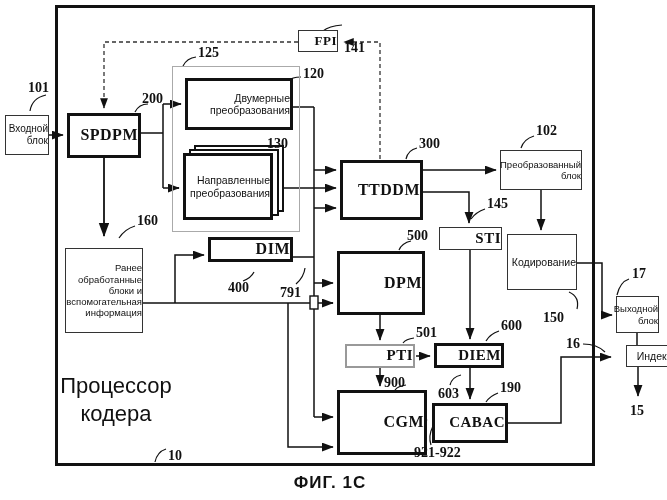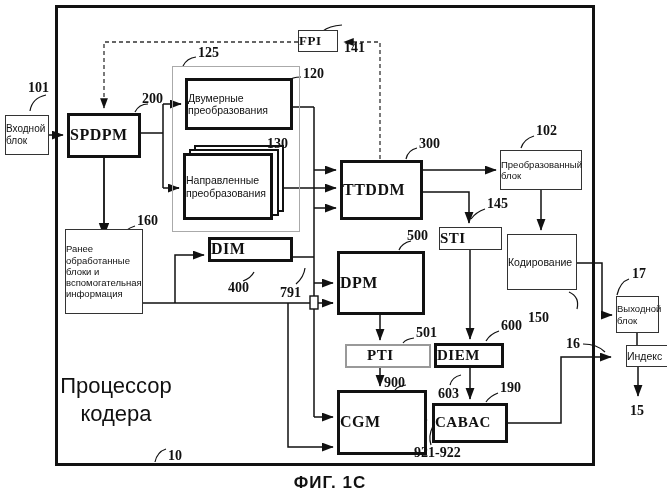--- a/index.html
+++ b/index.html
@@ -1,21 +1,21 @@
 <!DOCTYPE html>
 <html><head>
 <meta charset="utf-8">
 <style>
   html,body{margin:0;padding:0;background:#fff;}
   #stage{position:relative;width:667px;height:500px;background:#fff;overflow:hidden;
          font-family:"Liberation Sans",sans-serif;}
   #outer-box{position:absolute;box-sizing:border-box;border:3px solid #111;background:#fff;}
   #diagram-svg{position:absolute;left:0;top:0;width:667px;height:500px;}
   .block{position:absolute;background:#fff;box-sizing:border-box;display:flex;flex-direction:column;
-         align-items:flex-start;justify-content:center;text-align:center;color:#111;line-height:1.18;}
+         align-items:flex-end;justify-content:center;text-align:center;color:#111;line-height:1.18;}
   .b-thick{border:3px solid #111;}
   .b-thin{border:1.4px solid #333;}
   .b-gray{border:2px solid #999;}
   .b-group{border:1.3px solid #aaa;background:transparent;}
   .b-shadow{position:absolute;background:#fff;box-sizing:border-box;border:2.4px solid #111;}
   .f-serif{font-family:"Liberation Serif",serif;font-weight:bold;letter-spacing:.5px;}
   .f-sans{font-family:"Liberation Sans",sans-serif;}
   .refnum{position:absolute;font-family:"Liberation Serif",serif;font-weight:bold;
           font-size:14px;color:#111;white-space:nowrap;}
   #processor-label{position:absolute;left:60px;top:372px;width:112px;text-align:center;
@@ -144,37 +144,37 @@
       <div class="block b-thick f-serif" style="left: 340px; top: 160px; width: 83px; height: 60px; font-size: 16px;">
         <span class="bl">TTDDM</span>
       </div>
       <div class="block b-thin f-sans" style="left: 500px; top: 150px; width: 82px; height: 40px; font-size: 9.5px;">
         <span class="bl">Преобразованный</span>
         <span class="bl">блок</span>
       </div>
       <div class="block b-thin f-serif" style="left: 439px; top: 227px; width: 63px; height: 23px; font-size: 15px;">
         <span class="bl">STI</span>
       </div>
-      <div class="block b-thin f-sans" style="left: 65px; top: 229px; width: 78px; height: 85px; font-size: 9.5px;">
+      <div class="block b-thin f-sans" style="left: 65px; top: 248px; width: 78px; height: 85px; font-size: 9.5px;">
         <span class="bl">Ранее</span>
         <span class="bl">обработанные</span>
         <span class="bl">блоки и</span>
         <span class="bl">вспомогательная</span>
         <span class="bl">информация</span>
       </div>
       <div class="block b-thick f-serif" style="left: 208px; top: 237px; width: 85px; height: 25px; font-size: 16px;">
         <span class="bl">DIM</span>
       </div>
       <div class="block b-thick f-serif" style="left: 337px; top: 251px; width: 88px; height: 64px; font-size: 16px;">
         <span class="bl">DPM</span>
       </div>
       <div class="block b-thin f-sans" style="left: 507px; top: 234px; width: 70px; height: 56px; font-size: 10.5px;">
         <span class="bl">Кодирование</span>
       </div>
-      <div class="block b-gray f-serif" style="left: 345px; top: 344px; width: 86px; height: 24px; font-size: 15px; padding-left: 20px;">
+      <div class="block b-gray f-serif" style="left: 345px; top: 344px; width: 70px; height: 24px; font-size: 15px; padding-left: 20px;">
         <span class="bl">PTI</span>
       </div>
       <div class="block b-thick f-serif" style="left: 434px; top: 343px; width: 70px; height: 25px; font-size: 15px;">
         <span class="bl">DIEM</span>
       </div>
       <div class="block b-thick f-serif" style="left: 337px; top: 390px; width: 90px; height: 65px; font-size: 16px;">
         <span class="bl">CGM</span>
       </div>
       <div class="block b-thick f-serif" style="left: 432px; top: 403px; width: 76px; height: 40px; font-size: 15px;">
         <span class="bl">CABAC</span>
@@ -194,21 +194,21 @@
       <span class="refnum" style="left: 198px; top: 45px;">125</span>
       <span class="refnum" style="left: 303px; top: 66px;">120</span>
       <span class="refnum" style="left: 267px; top: 136px;">130</span>
       <span class="refnum" style="left: 419px; top: 136px;">300</span>
       <span class="refnum" style="left: 536px; top: 123px;">102</span>
       <span class="refnum" style="left: 487px; top: 196px;">145</span>
       <span class="refnum" style="left: 137px; top: 213px;">160</span>
       <span class="refnum" style="left: 228px; top: 280px;">400</span>
       <span class="refnum" style="left: 280px; top: 285px;">791</span>
       <span class="refnum" style="left: 407px; top: 228px;">500</span>
-      <span class="refnum" style="left: 528px; top: 310px;">150</span>
+      <span class="refnum" style="left: 543px; top: 310px;">150</span>
       <span class="refnum" style="left: 416px; top: 325px;">501</span>
       <span class="refnum" style="left: 501px; top: 318px;">600</span>
       <span class="refnum" style="left: 438px; top: 386px;">603</span>
       <span class="refnum" style="left: 384px; top: 375px;">900</span>
       <span class="refnum" style="left: 500px; top: 380px;">190</span>
       <span class="refnum" style="left: 414px; top: 445px;">921-922</span>
       <span class="refnum" style="left: 632px; top: 266px;">17</span>
       <span class="refnum" style="left: 566px; top: 336px;">16</span>
       <span class="refnum" style="left: 630px; top: 403px;">15</span>
       <span class="refnum" style="left: 168px; top: 448px;">10</span>

